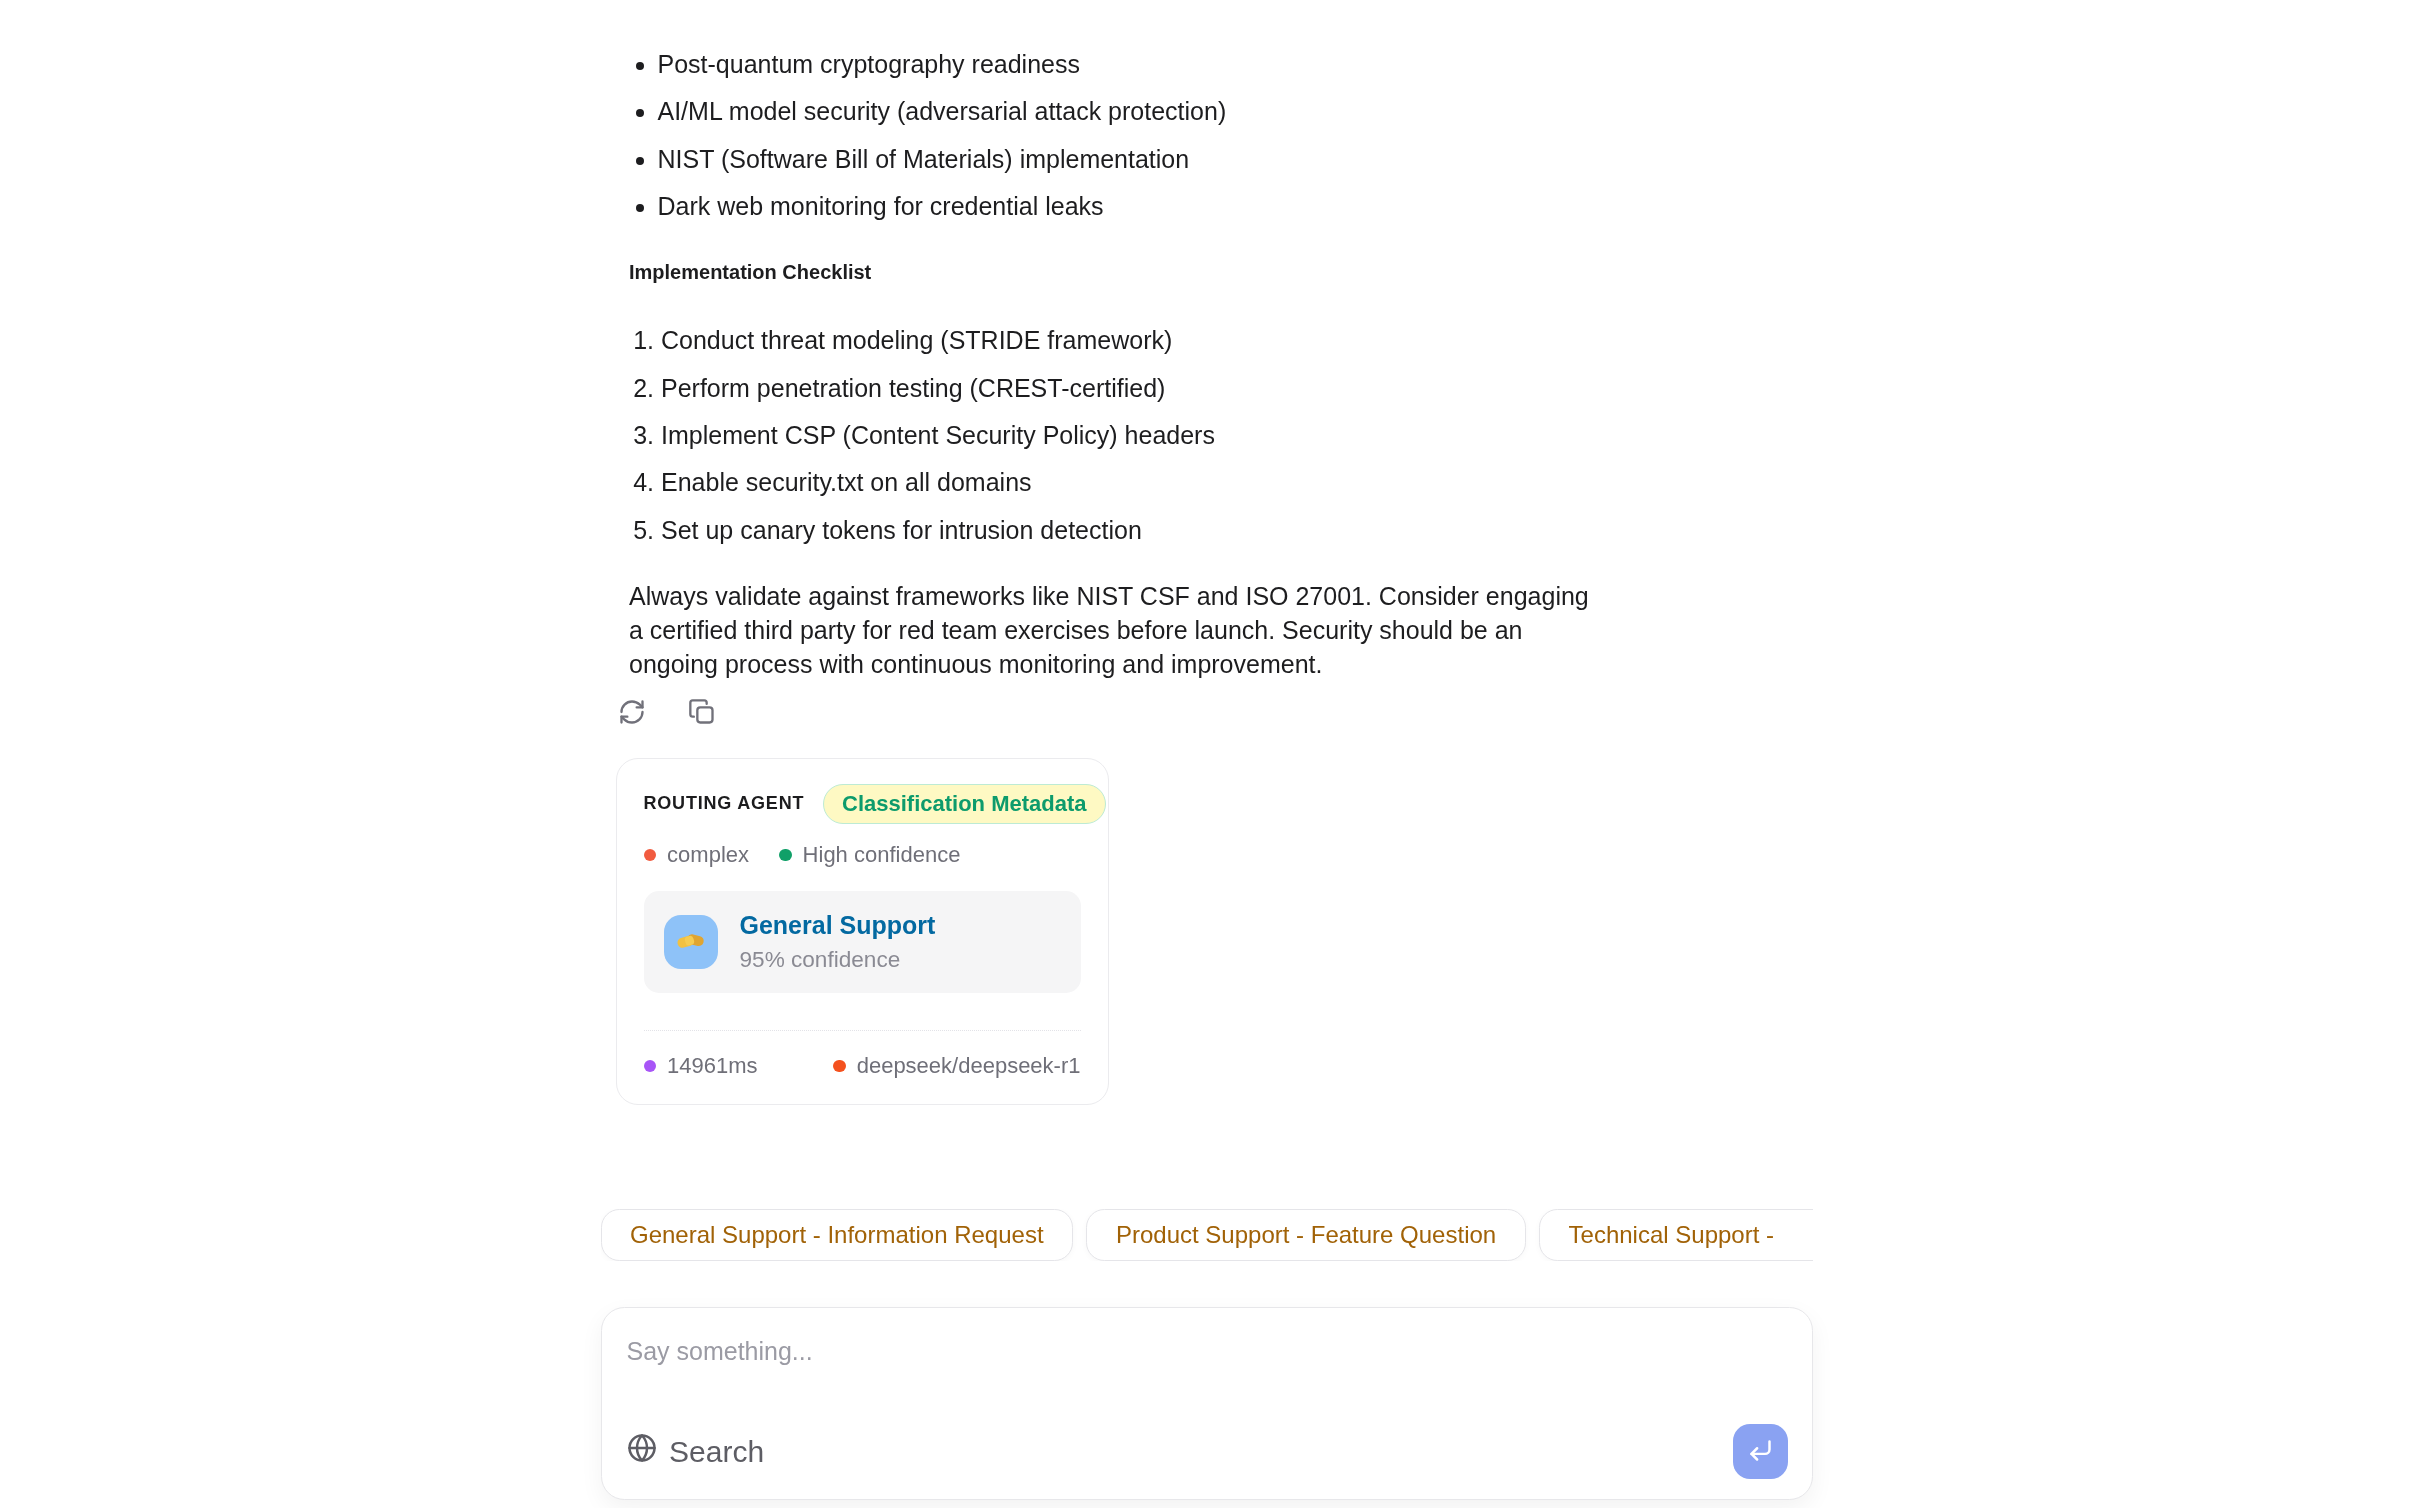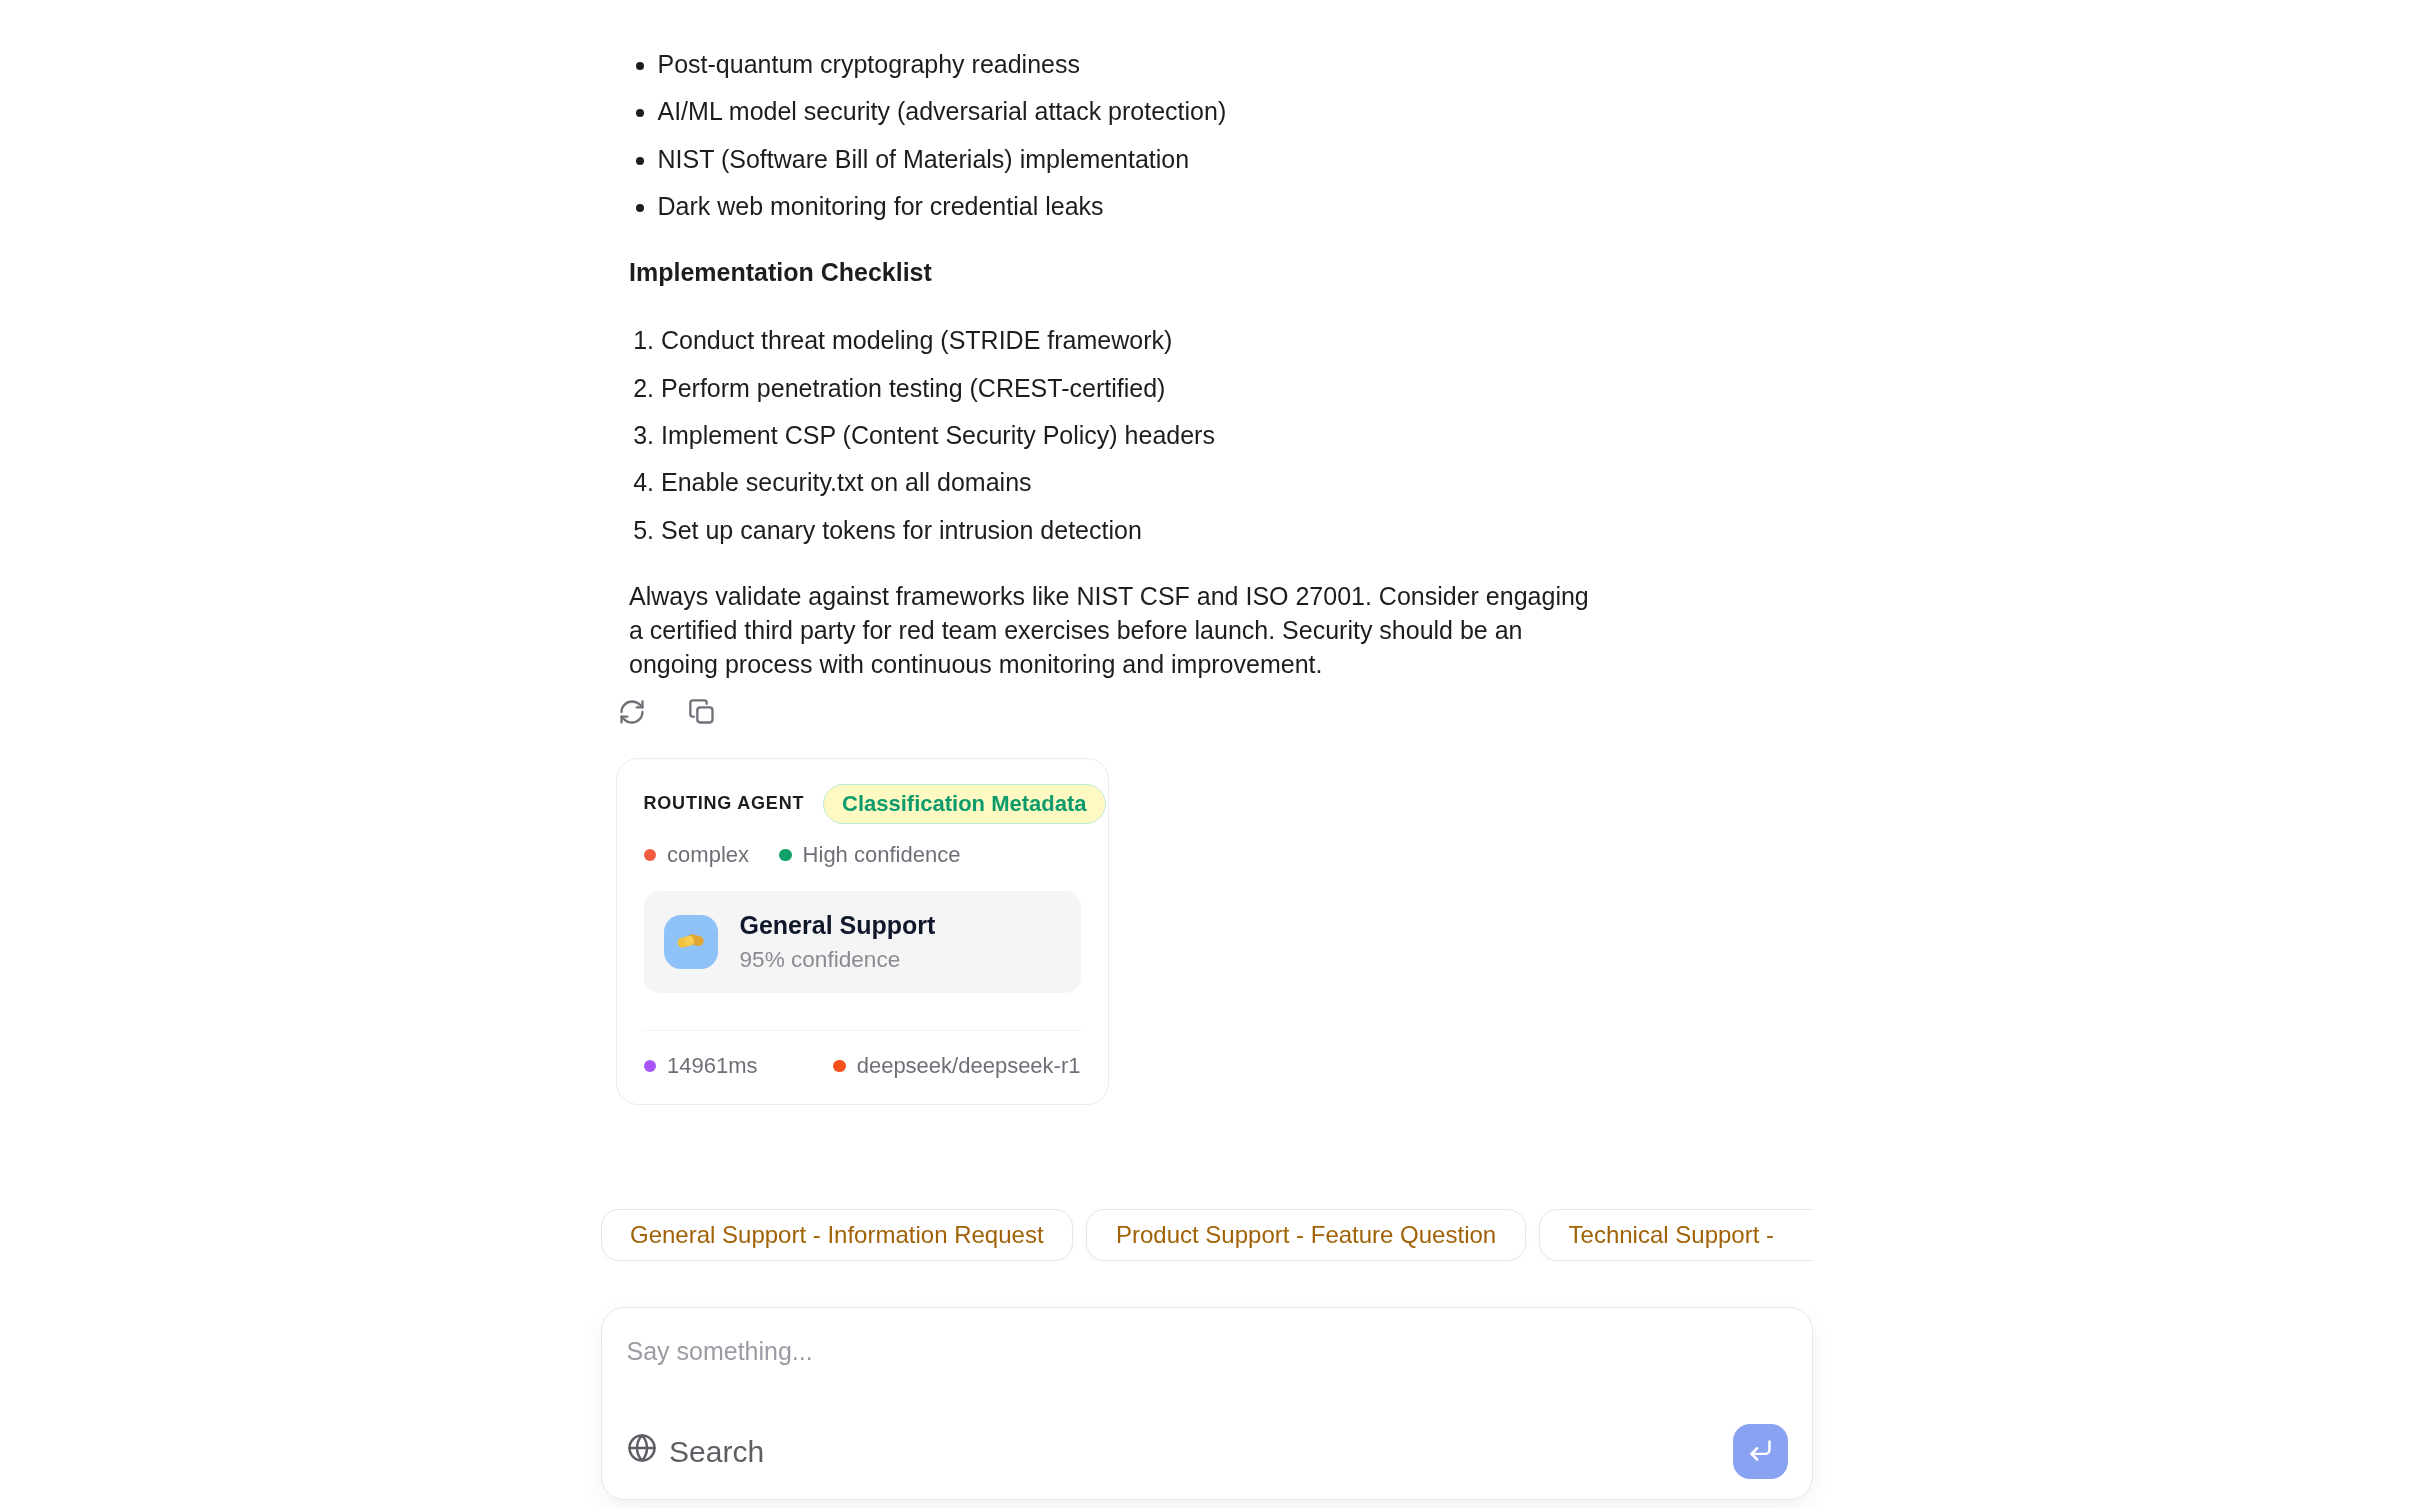--- a/index.html
+++ b/index.html
@@ -15,21 +15,21 @@
     padding-top: 47px;
     position: relative;
     height: 100%;
   }
 
   
   .message { padding-left: 28.5px; font-size: 25px; line-height: 34px; color: #1d1d1f; }
   .message ul { list-style: disc; padding-left: 28.5px; }
   .message ol { padding-left: 32px; margin-top: 34px; }
   .message li { margin-bottom: 13.4px; line-height: 34px; }
-  .checklist-heading { font-size: 25px; font-weight: 700; margin-top: 32px; }
+  .checklist-heading { font-size: 20px; font-weight: 700; margin-top: 32px; }
   .closing { margin-top: 32px; max-width: 964px; line-height: 34px; }
 
   
   .actions { display: flex; gap: 42px; margin-top: 17px; margin-left: 17px; align-items: center; }
   .icon-btn {
     background: none; border: none; cursor: pointer; padding: 0;
     color: #71717a; display: flex; align-items: center; justify-content: center;
   }
   .icon-btn svg { display: block; }
 
@@ -58,21 +58,21 @@
   .dot-model { background: #f4511e; }
 
   .agent-result {
     margin-top: 23.5px; background: #f5f5f6; border-radius: 15px;
     padding: 20px; display: flex; align-items: center; gap: 22px;
   }
   .agent-avatar {
     width: 54px; height: 54px; border-radius: 17px; background: #8ec2f8;
     display: flex; align-items: center; justify-content: center; flex: 0 0 auto;
   }
-  .result-name { font-size: 25px; font-weight: 700; color: #0f172a; }
+  .result-name { font-size: 25px; font-weight: 700; color: #0369a1; }
   .result-confidence { font-size: 22.6px; color: #8a8a93; margin-top: 6.7px; }
 
   .agent-divider { border: none; border-top: 1.7px dotted #e3e3e8; margin-top: 37px; }
   .agent-stats { display: flex; justify-content: space-between; align-items: center; padding-top: 22px; }
 
   
   .chips {
     display: flex; gap: 13.4px; margin-top: 104px;
     overflow: hidden; white-space: nowrap; align-items: center;
   }

